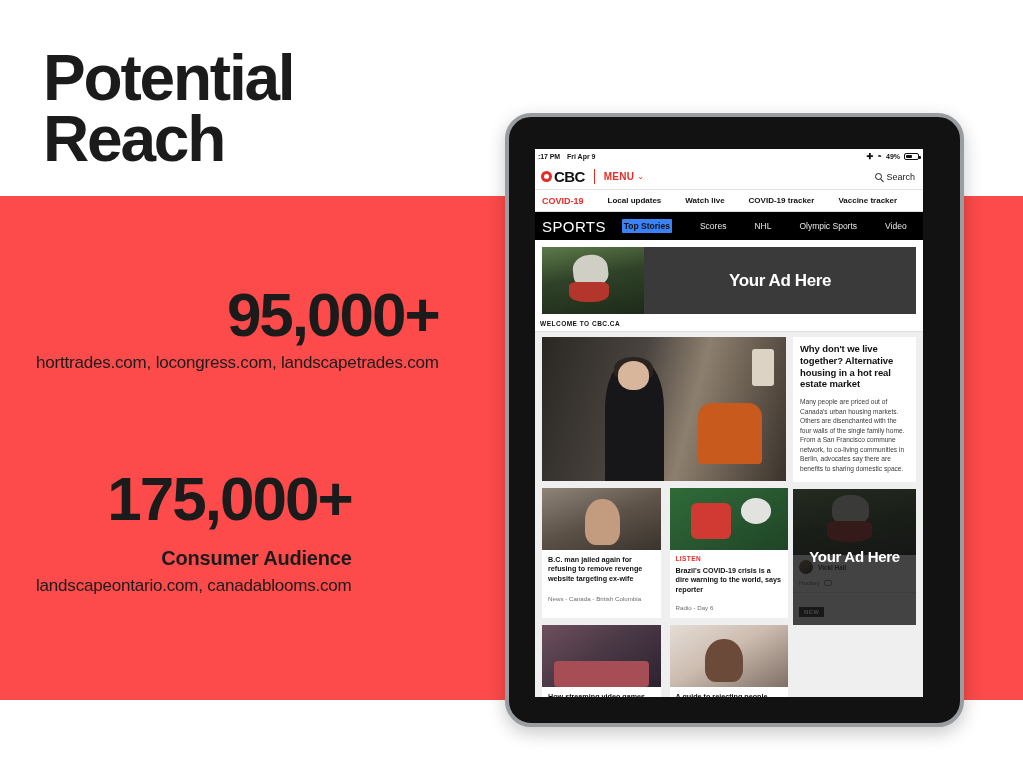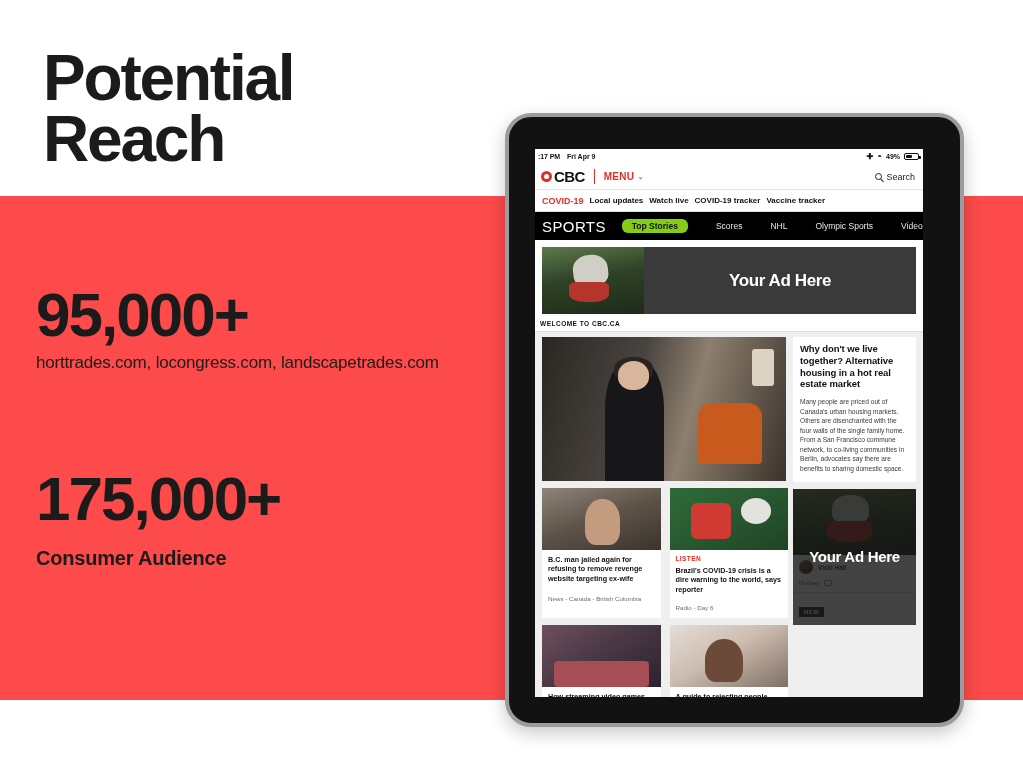--- a/index.html
+++ b/index.html
@@ -20,21 +20,21 @@
 
   
   .headline {
     position: absolute; left: 43px; top: 48px;
     font-size: 64px; line-height: 0.95;
     font-weight: 800; letter-spacing: -2.2px;
     color: #1b1b1b;
   }
   .headline .l2 { display: block; }
 
-  .stat-block { position: absolute; left: 36px; }
+  .stat-block { position: absolute; left: 36px; text-align: right; }
   .stat-block.first { top: 282px; }
   .stat-block.second { top: 466px; }
 
   .stat-number {
     font-size: 62px; font-weight: 800; letter-spacing: -2px;
     color: #1b1b1b; line-height: 1.05;
   }
   .stat-label {
     margin-top: 16px;
     font-size: 20px; font-weight: 700; color: #1b1b1b;
@@ -110,40 +110,40 @@
     position: relative; display: inline-block;
   }
   .mag::after {
     content: ""; position: absolute; right: -3px; bottom: -2px;
     width: 4px; height: 1.3px; background: #222; transform: rotate(45deg);
   }
 
   
   .covid-nav {
     height: 22px; background: #fff;
-    display: flex; align-items: center; gap: 6px;
+    display: flex; align-items: center; gap: 24px;
     padding: 0 8px 0 7px;
     border-bottom: 1px solid #ddd;
     font-size: 8px; font-weight: 700; color: #111;
     white-space: nowrap;
   }
   .covid-nav .lead { color: #e52d27; font-size: 9px; font-weight: 800; }
 
   
   .sports-nav {
     height: 28px; background: #000;
     display: flex; align-items: center; gap: 0;
     padding-left: 7px;
     white-space: nowrap; overflow: hidden;
   }
   .sports-title { color: #fff; font-size: 15px; font-weight: 400; letter-spacing: 0.4px; margin-right: 16px; }
   .sports-tab { color: #e8e8e8; font-size: 8.5px; margin-right: 28px; }
   .sports-tab.active {
-    background: #84cc16; color: #111; font-weight: 600;
-    padding: 2px 10px; border-radius: 6px; margin-right: 28px;
+    background: #3b82f6; color: #111; font-weight: 600;
+    padding: 2px 2px; border-radius: 1px; margin-right: 28px;
   }
 
   
   .banner-wrap { background: #fff; padding: 7px 7px 0 7px; }
   .banner {
     height: 67px; background: #3a3a3a;
     display: flex; align-items: center; position: relative;
   }
   .banner-thumb {
     width: 102px; height: 67px; flex: 0 0 auto;
@@ -336,20 +336,21 @@
   </div>
 
   <div class="stat-block first">
     <div class="stat-number">95,000+</div>
     <div class="stat-sites">horttrades.com, locongress.com, landscapetrades.com</div>
   </div>
 
   <div class="stat-block second">
     <div class="stat-number">175,000+</div>
     <div class="stat-label">Consumer Audience</div>
+    <div class="stat-sites">landscapeontario.com, canadablooms.com</div>
   </div>
 
   <div class="tablet">
     <div class="screen">
 
       <div class="statusbar">
         <span class="sb-time">:17 PM</span>
         <span class="sb-date">Fri Apr 9</span>
         <span class="sb-right">
           <span style="font-size:8px;">✚</span>

